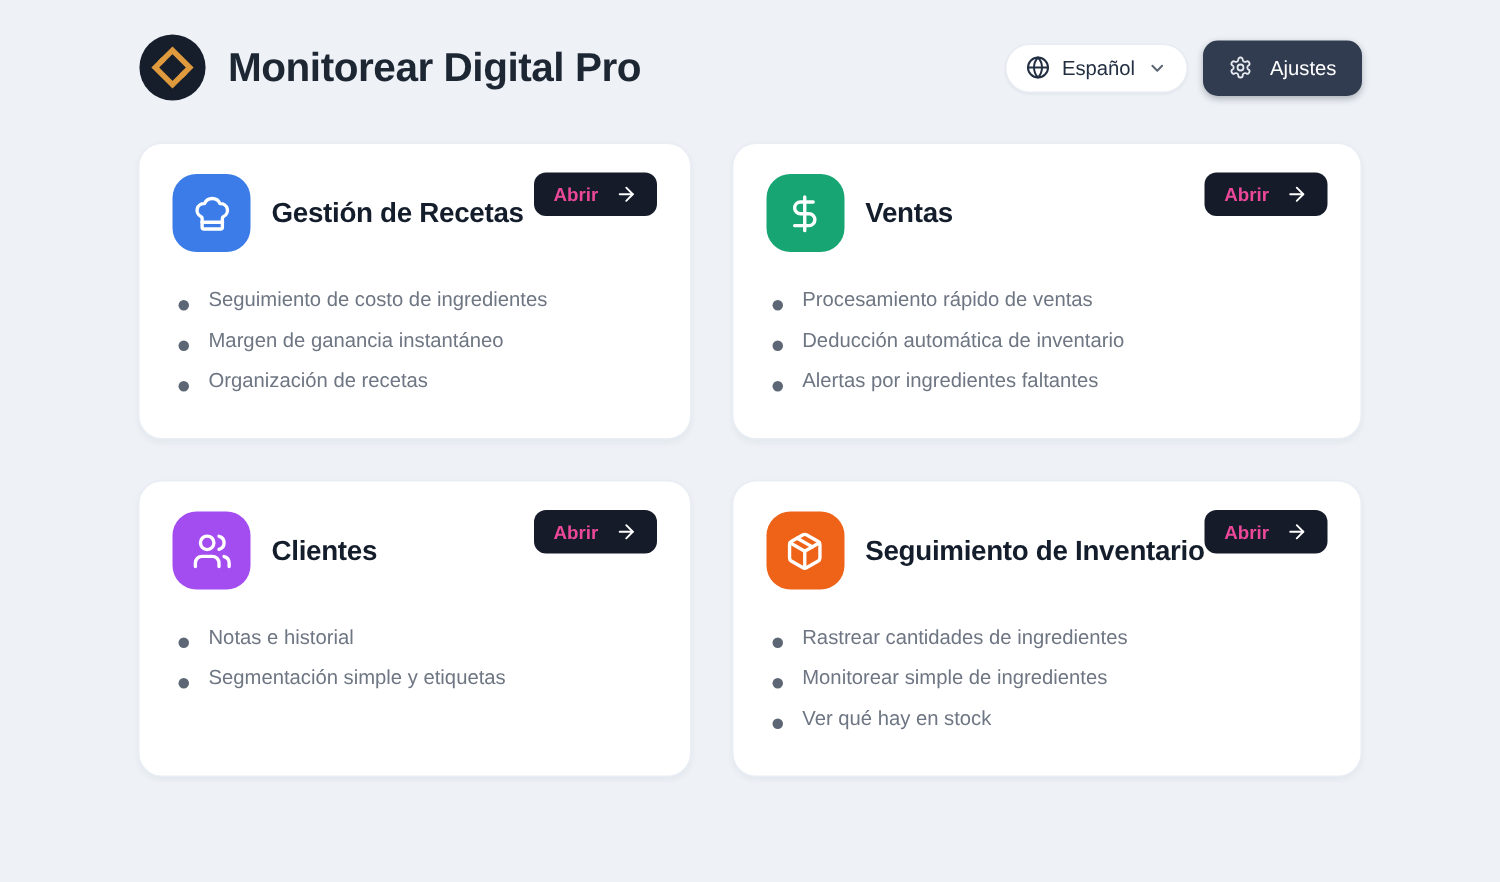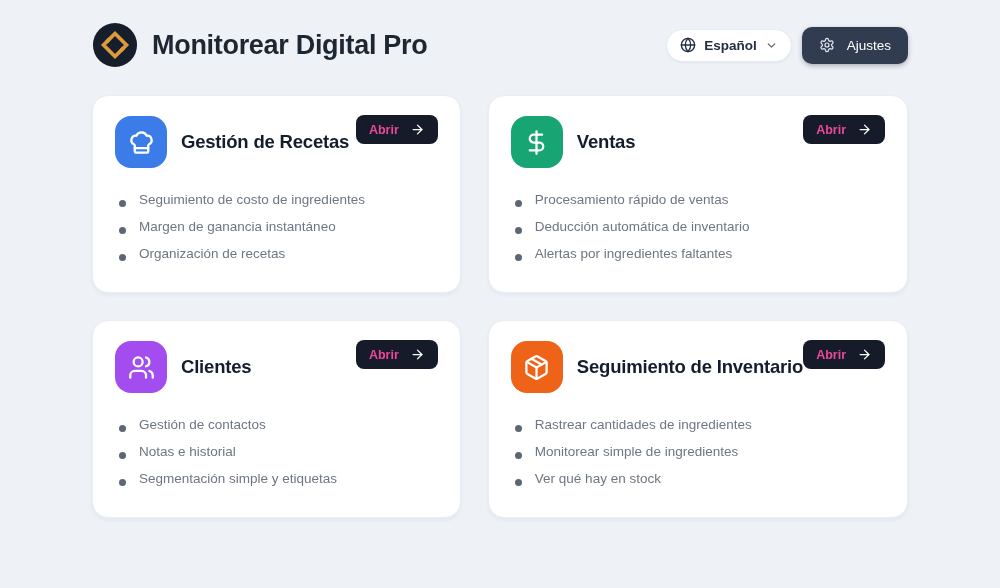--- a/index.html
+++ b/index.html
@@ -16,21 +16,21 @@
   .app-title {
     margin-left: 14px; font-size: 27px; font-weight: 700;
     color: #1d2633; letter-spacing: -0.3px;
   }
   .header-right { margin-left: auto; display: flex; align-items: center; gap: 10px; }
   .lang-pill {
     height: 33px; padding: 0 13px; border-radius: 17px;
     background: #ffffff; border: 1px solid #e7ebf2;
     box-shadow: 0 1px 2px rgba(20,30,50,.06);
     display: flex; align-items: center; gap: 8px;
-    color: #222f42; font-size: 13.5px; font-weight: 700; cursor: pointer;
+    color: #222f42; font-size: 13.5px; font-weight: 400; cursor: pointer;
     font-family: inherit;
   }
   .lang-pill svg.globe { width: 16px; height: 16px; stroke: #222f42; }
   .lang-pill svg.chev  { width: 13px; height: 13px; stroke: #5b6573; }
   .settings-btn {
     height: 37px; padding: 0 17px; border-radius: 10px; border: none;
     background: #313c50; color: #ffffff;
     box-shadow: 0 2px 5px rgba(20,28,44,.30);
     display: flex; align-items: center; gap: 12px;
     font-size: 13.5px; font-weight: 400; cursor: pointer; font-family: inherit;
@@ -192,24 +192,20 @@
         <span>Abrir</span>
         <svg viewBox="0 0 24 24" stroke-width="2">
           <path d="M5 12h14"></path>
             <path d="m12 5 7 7-7 7"></path>
         </svg>
       </button>
     </div>
     <ul class="features">
       <li class="feature">
           <span class="dot"></span>
-          <span>Gestión de contactos</span>
-        </li>
-      <li class="feature">
-          <span class="dot"></span>
           <span>Notas e historial</span>
         </li>
       <li class="feature">
           <span class="dot"></span>
           <span>Segmentación simple y etiquetas</span>
         </li>
     </ul>
   </div>
 
   <div class="card">

